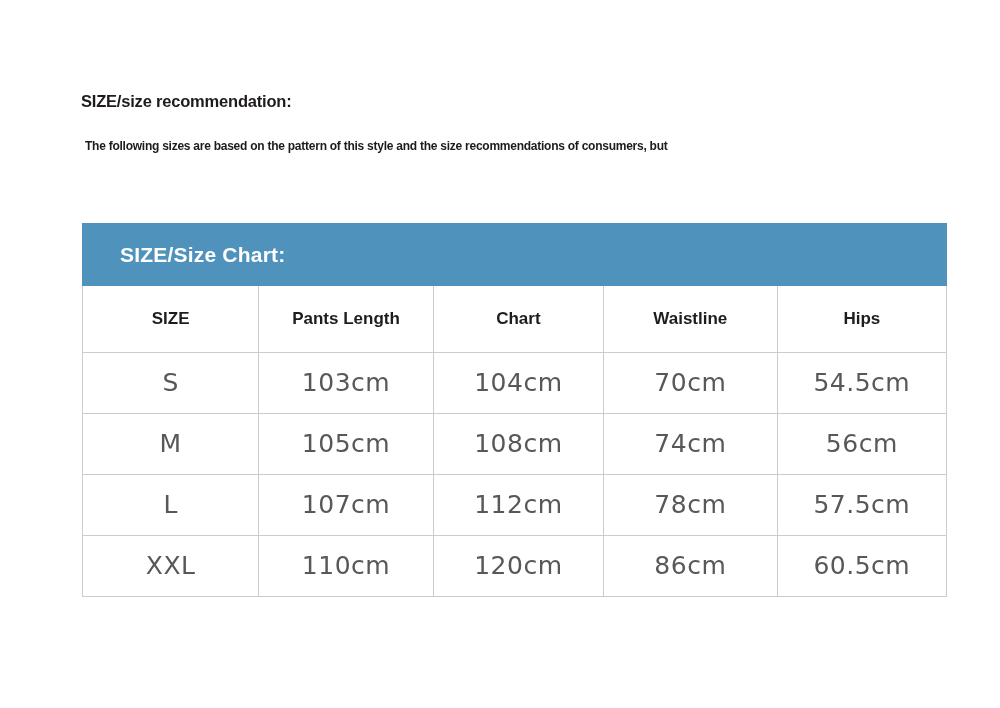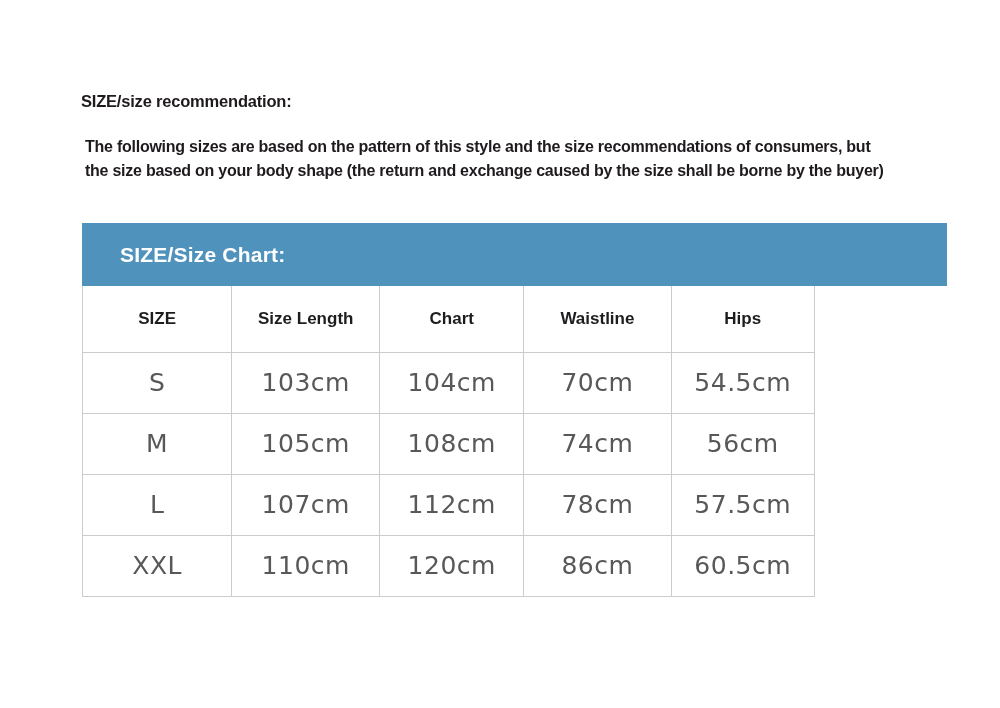--- a/index.html
+++ b/index.html
@@ -19,21 +19,21 @@
     font-size: 16.5px;
     font-weight: bold;
     color: #1e1a1d;
     letter-spacing: -0.2px;
     white-space: nowrap;
   }
   .reco-paragraph {
     position: absolute;
     left: 65px;
     top: 117px;
-    font-size: 16px;
+    font-size: 12px;
     font-weight: bold;
     color: #1e1a1d;
     letter-spacing: -0.25px;
     line-height: 19.6px;
   }
   .reco-paragraph .line { white-space: nowrap; }
   .chart-banner {
     position: absolute;
     left: 66px;
     top: 207px;
@@ -48,21 +48,21 @@
     font-size: 21px;
     font-weight: bold;
     color: #ffffff;
     letter-spacing: 0.2px;
     white-space: nowrap;
   }
   table.size-table {
     position: absolute;
     left: 66px;
     top: 270px;
-    width: 733px;
+    width: 865px;
     border-collapse: collapse;
     table-layout: fixed;
   }
   .size-table th, .size-table td {
     border: 1px solid #cccccc;
     text-align: center;
     vertical-align: middle;
     background: #ffffff;
   }
   .size-table th {
@@ -88,39 +88,38 @@
 </style>
 </head>
 <body>
 
 <div class="page">
 
   <div class="reco-heading">SIZE/size recommendation:</div>
 
   <div class="reco-paragraph">
     <div class="line">The following sizes are based on the pattern of this style and the size recommendations of consumers, but</div>
-    <div class="line">the size based on your body shape (the return and exchange caused by the size shall be borne by the buyer)</div>
   </div>
 
   <div class="chart-banner" style="background: rgb(79, 147, 189);">
     <div class="banner-title">SIZE/Size Chart:</div>
   </div>
 
   <table class="size-table">
     <colgroup>
       <col class="c1">
         <col class="c2">
         <col class="c3">
         <col class="c4">
         <col class="c5">
     </colgroup>
     <thead>
       <tr>
         <th>SIZE</th>
-        <th>Size Length</th>
+        <th>Pants Length</th>
         <th>Chart</th>
         <th>Waistline</th>
         <th>Hips</th>
       </tr>
     </thead>
     <tbody>
       <tr>
         <td>S</td>
         <td>103cm</td>
         <td>104cm</td>

